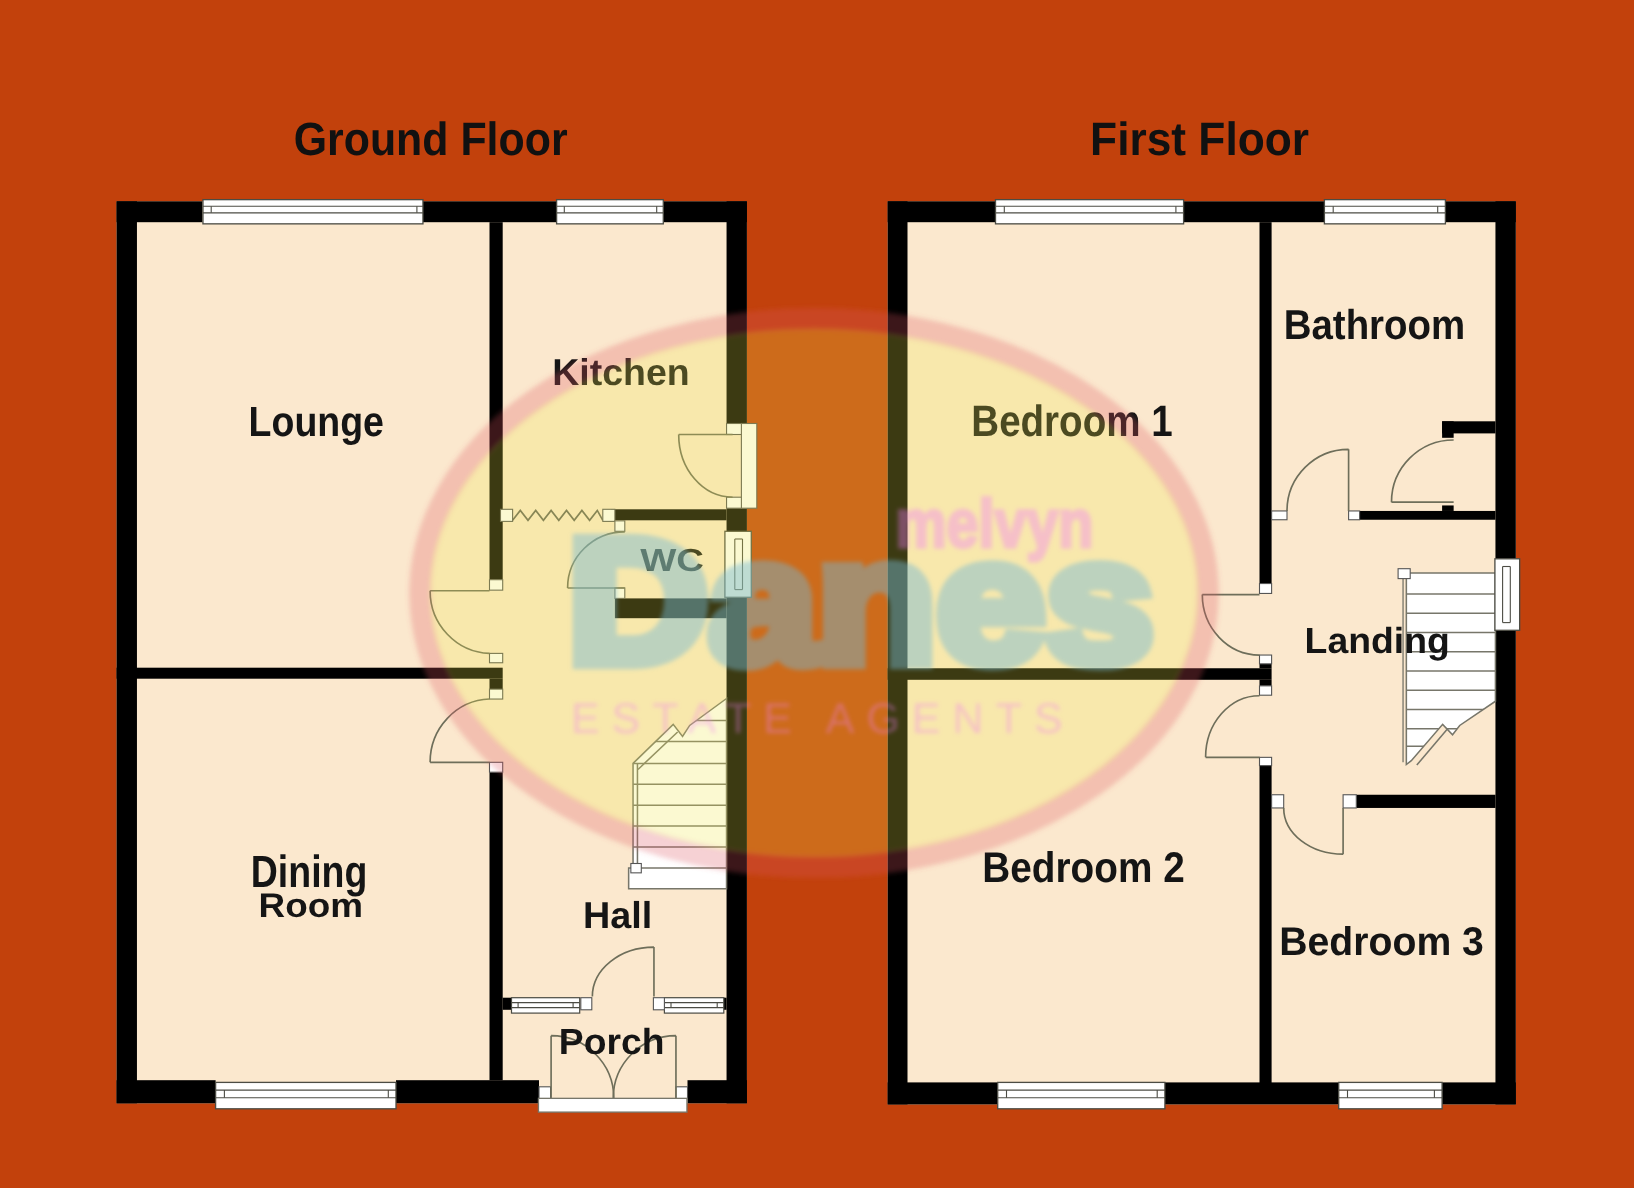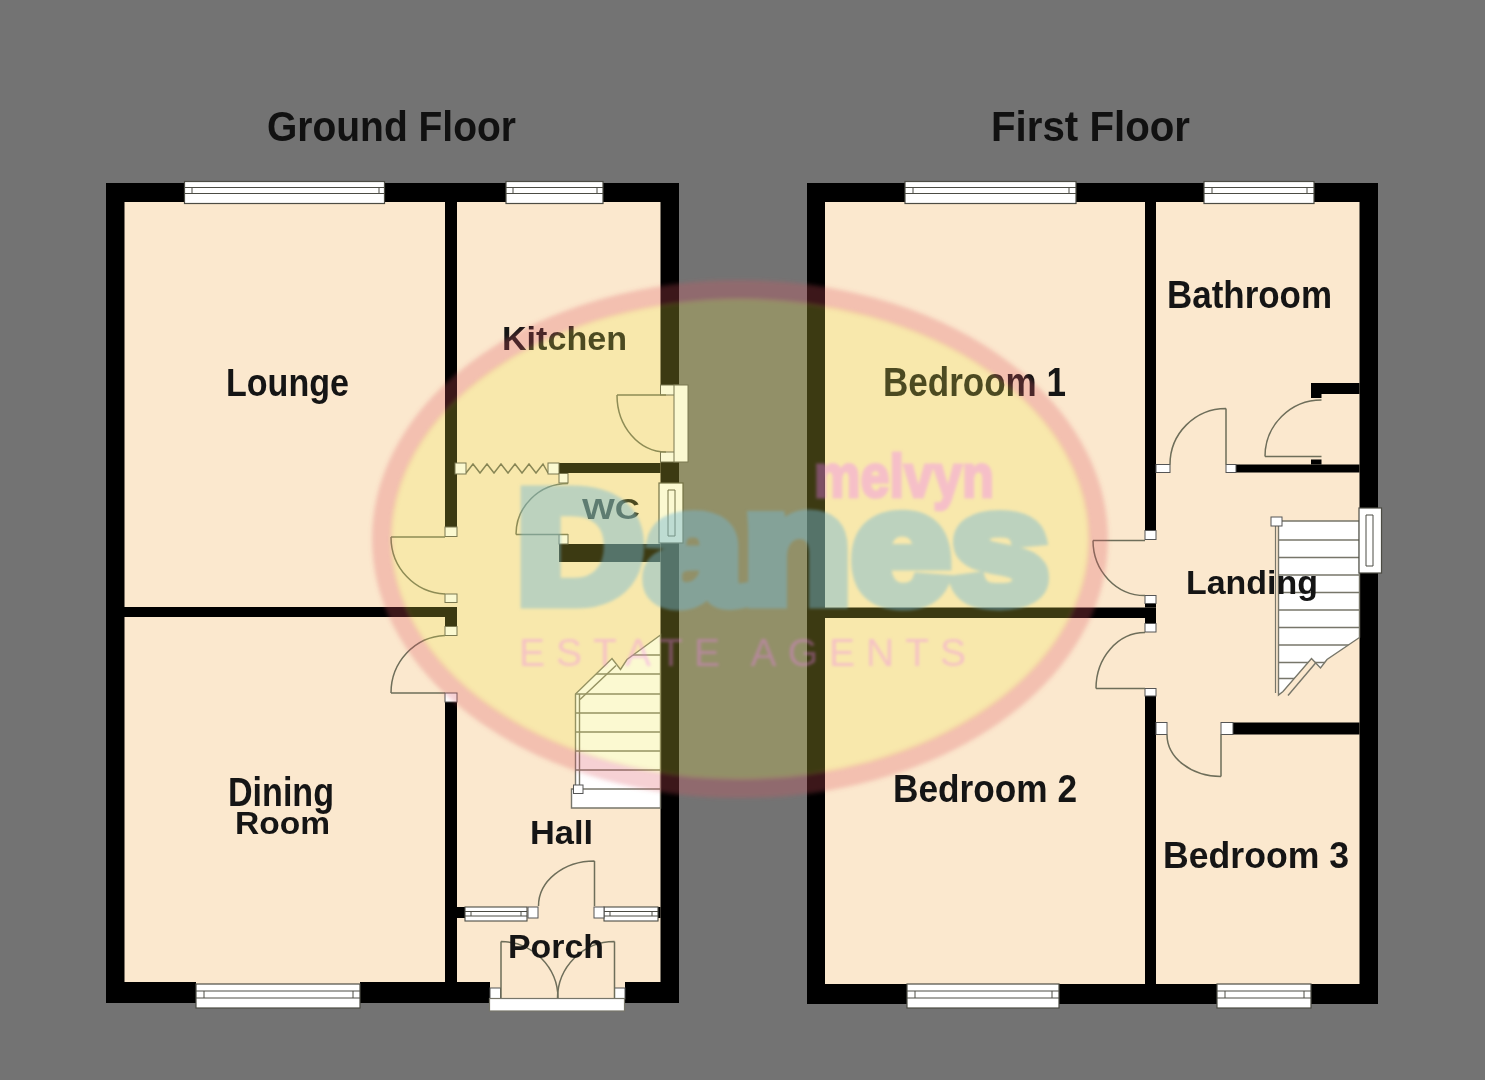--- a/index.html
+++ b/index.html
@@ -1,16 +1,16 @@
 <!DOCTYPE html>
 <html><head>
 <meta charset="utf-8">
 <style>
   html,body{margin:0;padding:0;background:#fff;}
-  .wrap{width:1485px;height:1080px;position:relative;background:#737373;text-align:center;}
+  .wrap{width:1485px;height:1080px;position:relative;background:#c2410c;text-align:center;}
   text{font-family:"Liberation Sans",sans-serif;}
 </style>
 </head>
 <body>
 <div class="wrap">
 <svg width="1485" height="1080" viewBox="0 0 1485 1080">
 <defs>
 <filter id="soft" x="-5%" y="-5%" width="110%" height="110%">
           <feGaussianBlur stdDeviation="2.2"></feGaussianBlur>
         </filter>

